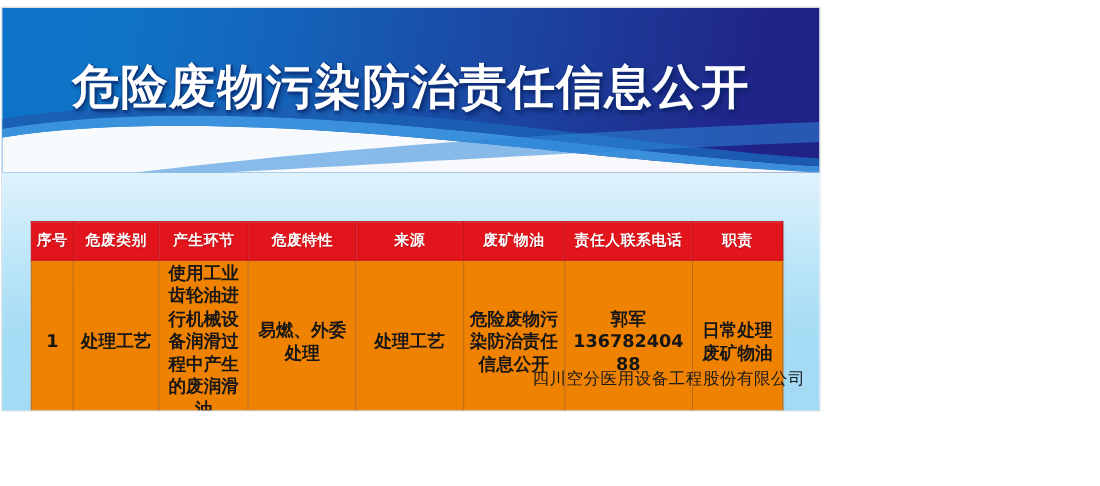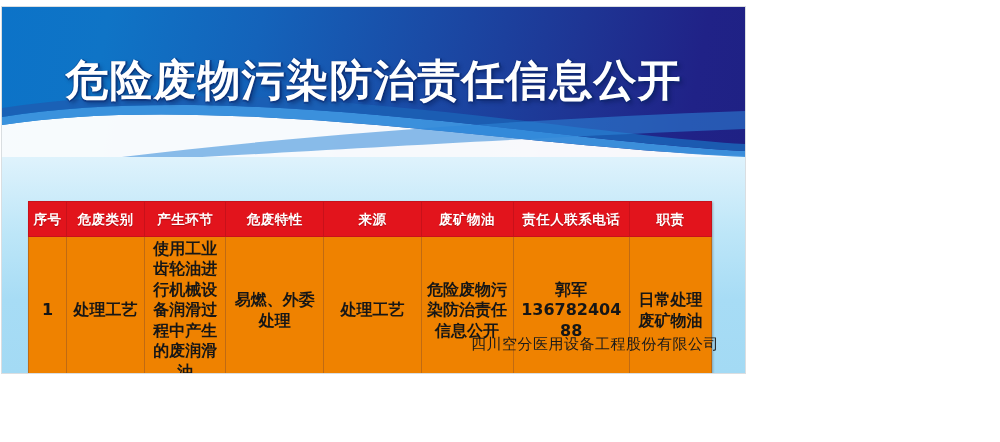--- a/index.html
+++ b/index.html
@@ -96,21 +96,21 @@
   col.c2{width:78px}
   col.c3{width:81px}
   col.c4{width:98px}
   col.c5{width:97px}
   col.c6{width:92px}
   col.c7{width:116px}
   col.c8{width:82px}
 
   
   .company{
-    position:absolute;left:4px;top:328px;width:713px;
+    position:absolute;left:17px;top:328px;width:713px;
     text-align:right;
     font-size:15px;
     color:#1a1a1a;
     letter-spacing:0.5px;
     font-family:"DejaVu Sans","Liberation Sans",sans-serif;
     white-space:nowrap;
   }
 </style>
 </head>
 <body>

